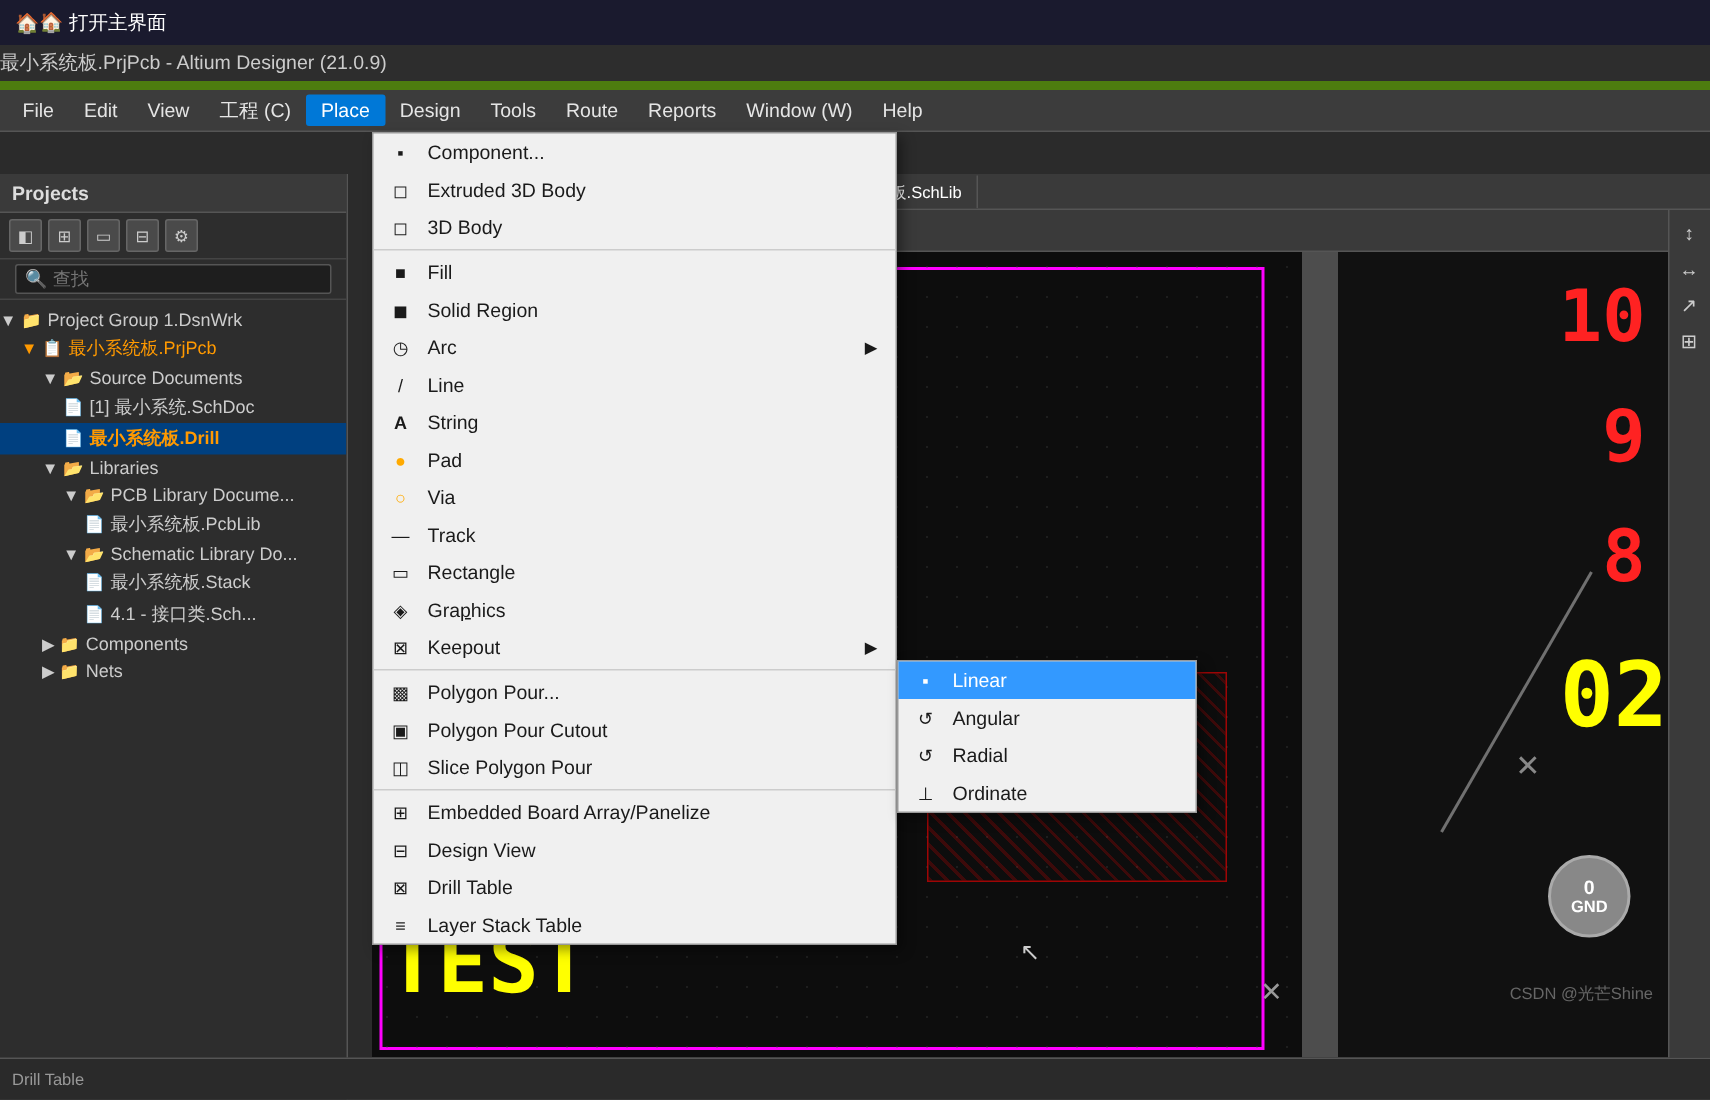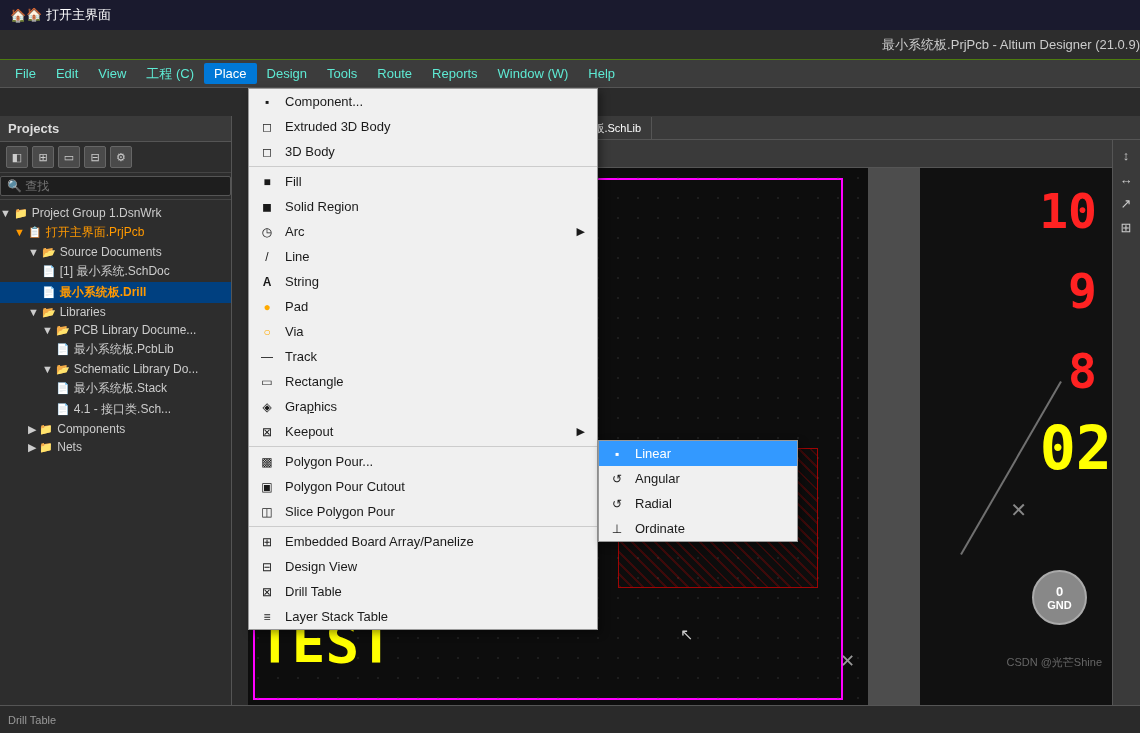--- a/index.html
+++ b/index.html
@@ -34,41 +34,41 @@
     }
 
     
     #title-bar {
       position: absolute;
       top: 30px; left: 0; right: 0;
       height: 30px;
       background: #2d2d2d;
       display: flex;
       align-items: center;
-      justify-content: flex-end;
+      justify-content: flex-start;
       color: #ccc;
       font-size: 13px;
-      border-bottom: 1px solid #4d7c0f;
+      border-bottom: 6px solid #4d7c0f;
     }
 
     
     #menu-bar {
       position: absolute;
       top: 60px; left: 0; right: 0;
       height: 28px;
       background: #3c3c3c;
       display: flex;
       align-items: center;
       padding: 0 5px;
       border-bottom: 1px solid #555;
       z-index: 50;
     }
     .menu-item {
       padding: 3px 10px;
-      color: #5eead4;
+      color: #e5e5e5;
       cursor: pointer;
       font-size: 13px;
       border-radius: 2px;
     }
     .menu-item.active { background: #0078d7; color: #fff; }
 
     
     #sidebar {
       position: absolute;
       top: 116px; left: 0;
@@ -97,21 +97,21 @@
       width: 22px; height: 22px;
       background: #4a4a4a;
       border: 1px solid #666;
       border-radius: 2px;
       display: flex; align-items: center; justify-content: center;
       cursor: pointer;
       color: #ccc;
       font-size: 11px;
     }
     #sidebar-search {
-      padding: 3px 0;
+      padding: 3px 10px;
       border-bottom: 1px solid #444;
       display: flex;
       align-items: center;
       gap: 4px;
     }
     #sidebar-search input {
       width: 100%;
       background: #1e1e1e;
       border: 1px solid #555;
       color: #ccc;
@@ -329,21 +329,21 @@
       top: 10px; left: 5px;
       width: 590px;
       bottom: 5px;
       border: 2px solid #ff00ff;
     }
 
     
     .num-10 { top: 15px; right: 15px; color: #ff2222; font-size: 48px; font-weight: bold; font-family: monospace; position: absolute; }
     .num-9 { top: 95px; right: 15px; color: #ff2222; font-size: 48px; font-weight: bold; font-family: monospace; position: absolute; }
     .num-8 { top: 175px; right: 15px; color: #ff2222; font-size: 48px; font-weight: bold; font-family: monospace; position: absolute; }
-    .yellow-02 { top: 245px; right: 0px; color: #ffff00; font-size: 60px; font-weight: bold; font-family: monospace; position: absolute; }
+    .yellow-02 { top: 261px; right: 0px; color: #ffff00; font-size: 60px; font-weight: bold; font-family: monospace; position: absolute; }
     .yellow-test { bottom: 30px; left: 10px; color: #ffff00; font-size: 56px; font-weight: bold; font-family: monospace; position: absolute; }
 
     .gnd-chip {
       position: absolute;
       width: 55px; height: 55px;
       background: #888;
       border: 2px solid #aaa;
       border-radius: 50%;
       display: flex; flex-direction: column;
       align-items: center; justify-content: center;
@@ -410,21 +410,21 @@
   <div id="sidebar-search">
     <input type="text" placeholder="🔍 查找" style="">
   </div>
   <div id="project-tree">
     <div class="tree-item">
       <span class="tree-icon">▼ 📁</span>
       <span>Project Group 1.DsnWrk</span>
     </div>
     <div class="tree-item indent-1" style="color:#ff9900;">
       <span class="tree-icon">▼ 📋</span>
-      <span>打开主界面.PrjPcb</span>
+      <span>最小系统板.PrjPcb</span>
     </div>
     <div class="tree-item indent-2">
       <span class="tree-icon">▼ 📂</span>
       <span>Source Documents</span>
     </div>
     <div class="tree-item indent-3">
       <span class="tree-icon">📄</span>
       <span>[1] 最小系统.SchDoc</span>
     </div>
     <div class="tree-item indent-3 active-file" style="background:#004080;">
@@ -499,21 +499,21 @@
   <button class="toolbar-btn">⊞</button>
 </div>
 
 <div id="pcb-main">
   <div class="pcb-dark-area">
     <div class="magenta-border"></div>
 
     <div style="position:absolute;top:0;left:0;right:0;bottom:0;background-image:radial-gradient(circle,#444 1px,transparent 1px);background-size:20px 20px;opacity:0.3;"></div>
   </div>
 
-  <div style="position:absolute;top:0;right:0;width:192px;bottom:0;background:#111;overflow:hidden;">
+  <div style="position:absolute;top:0;right:0;width:220px;bottom:0;background:#111;overflow:hidden;">
     <span class="num-10">10</span>
     <span class="num-9">9</span>
     <span class="num-8">8</span>
     <span class="yellow-02">02</span>
 
     <div class="diagonal-line"></div>
 
     <span class="x-mark">✕</span>
 
     <div class="gnd-chip">

